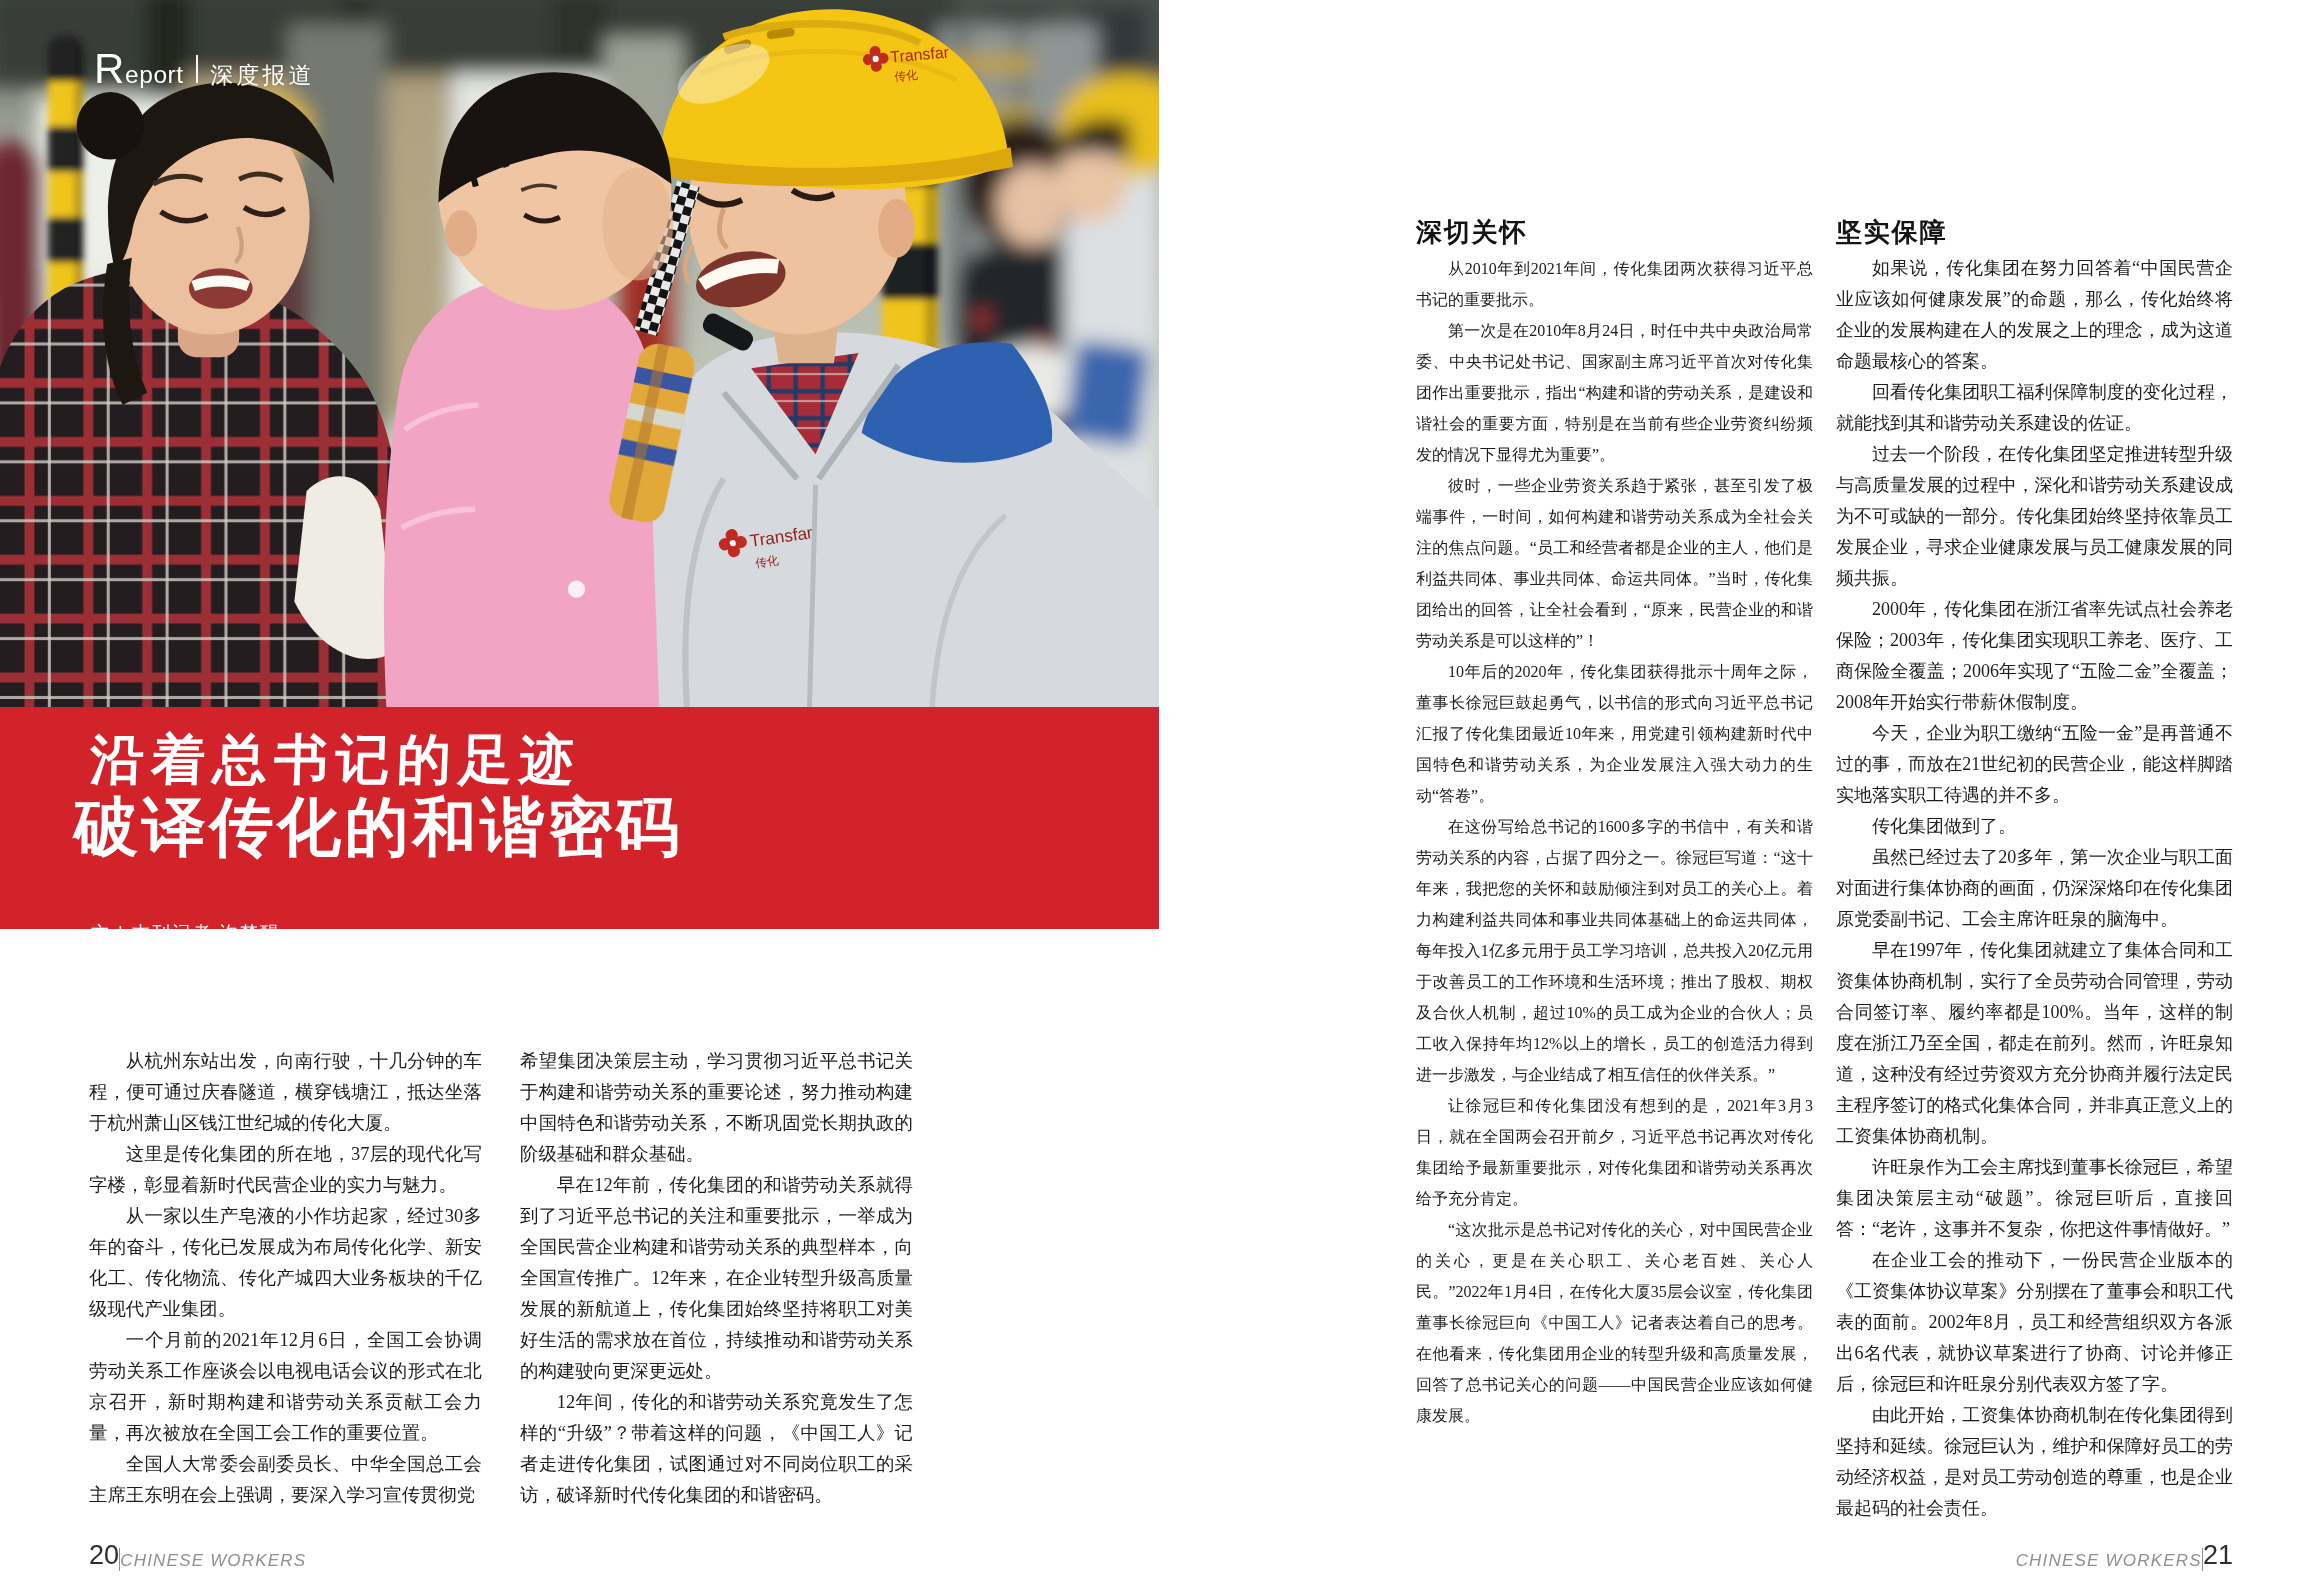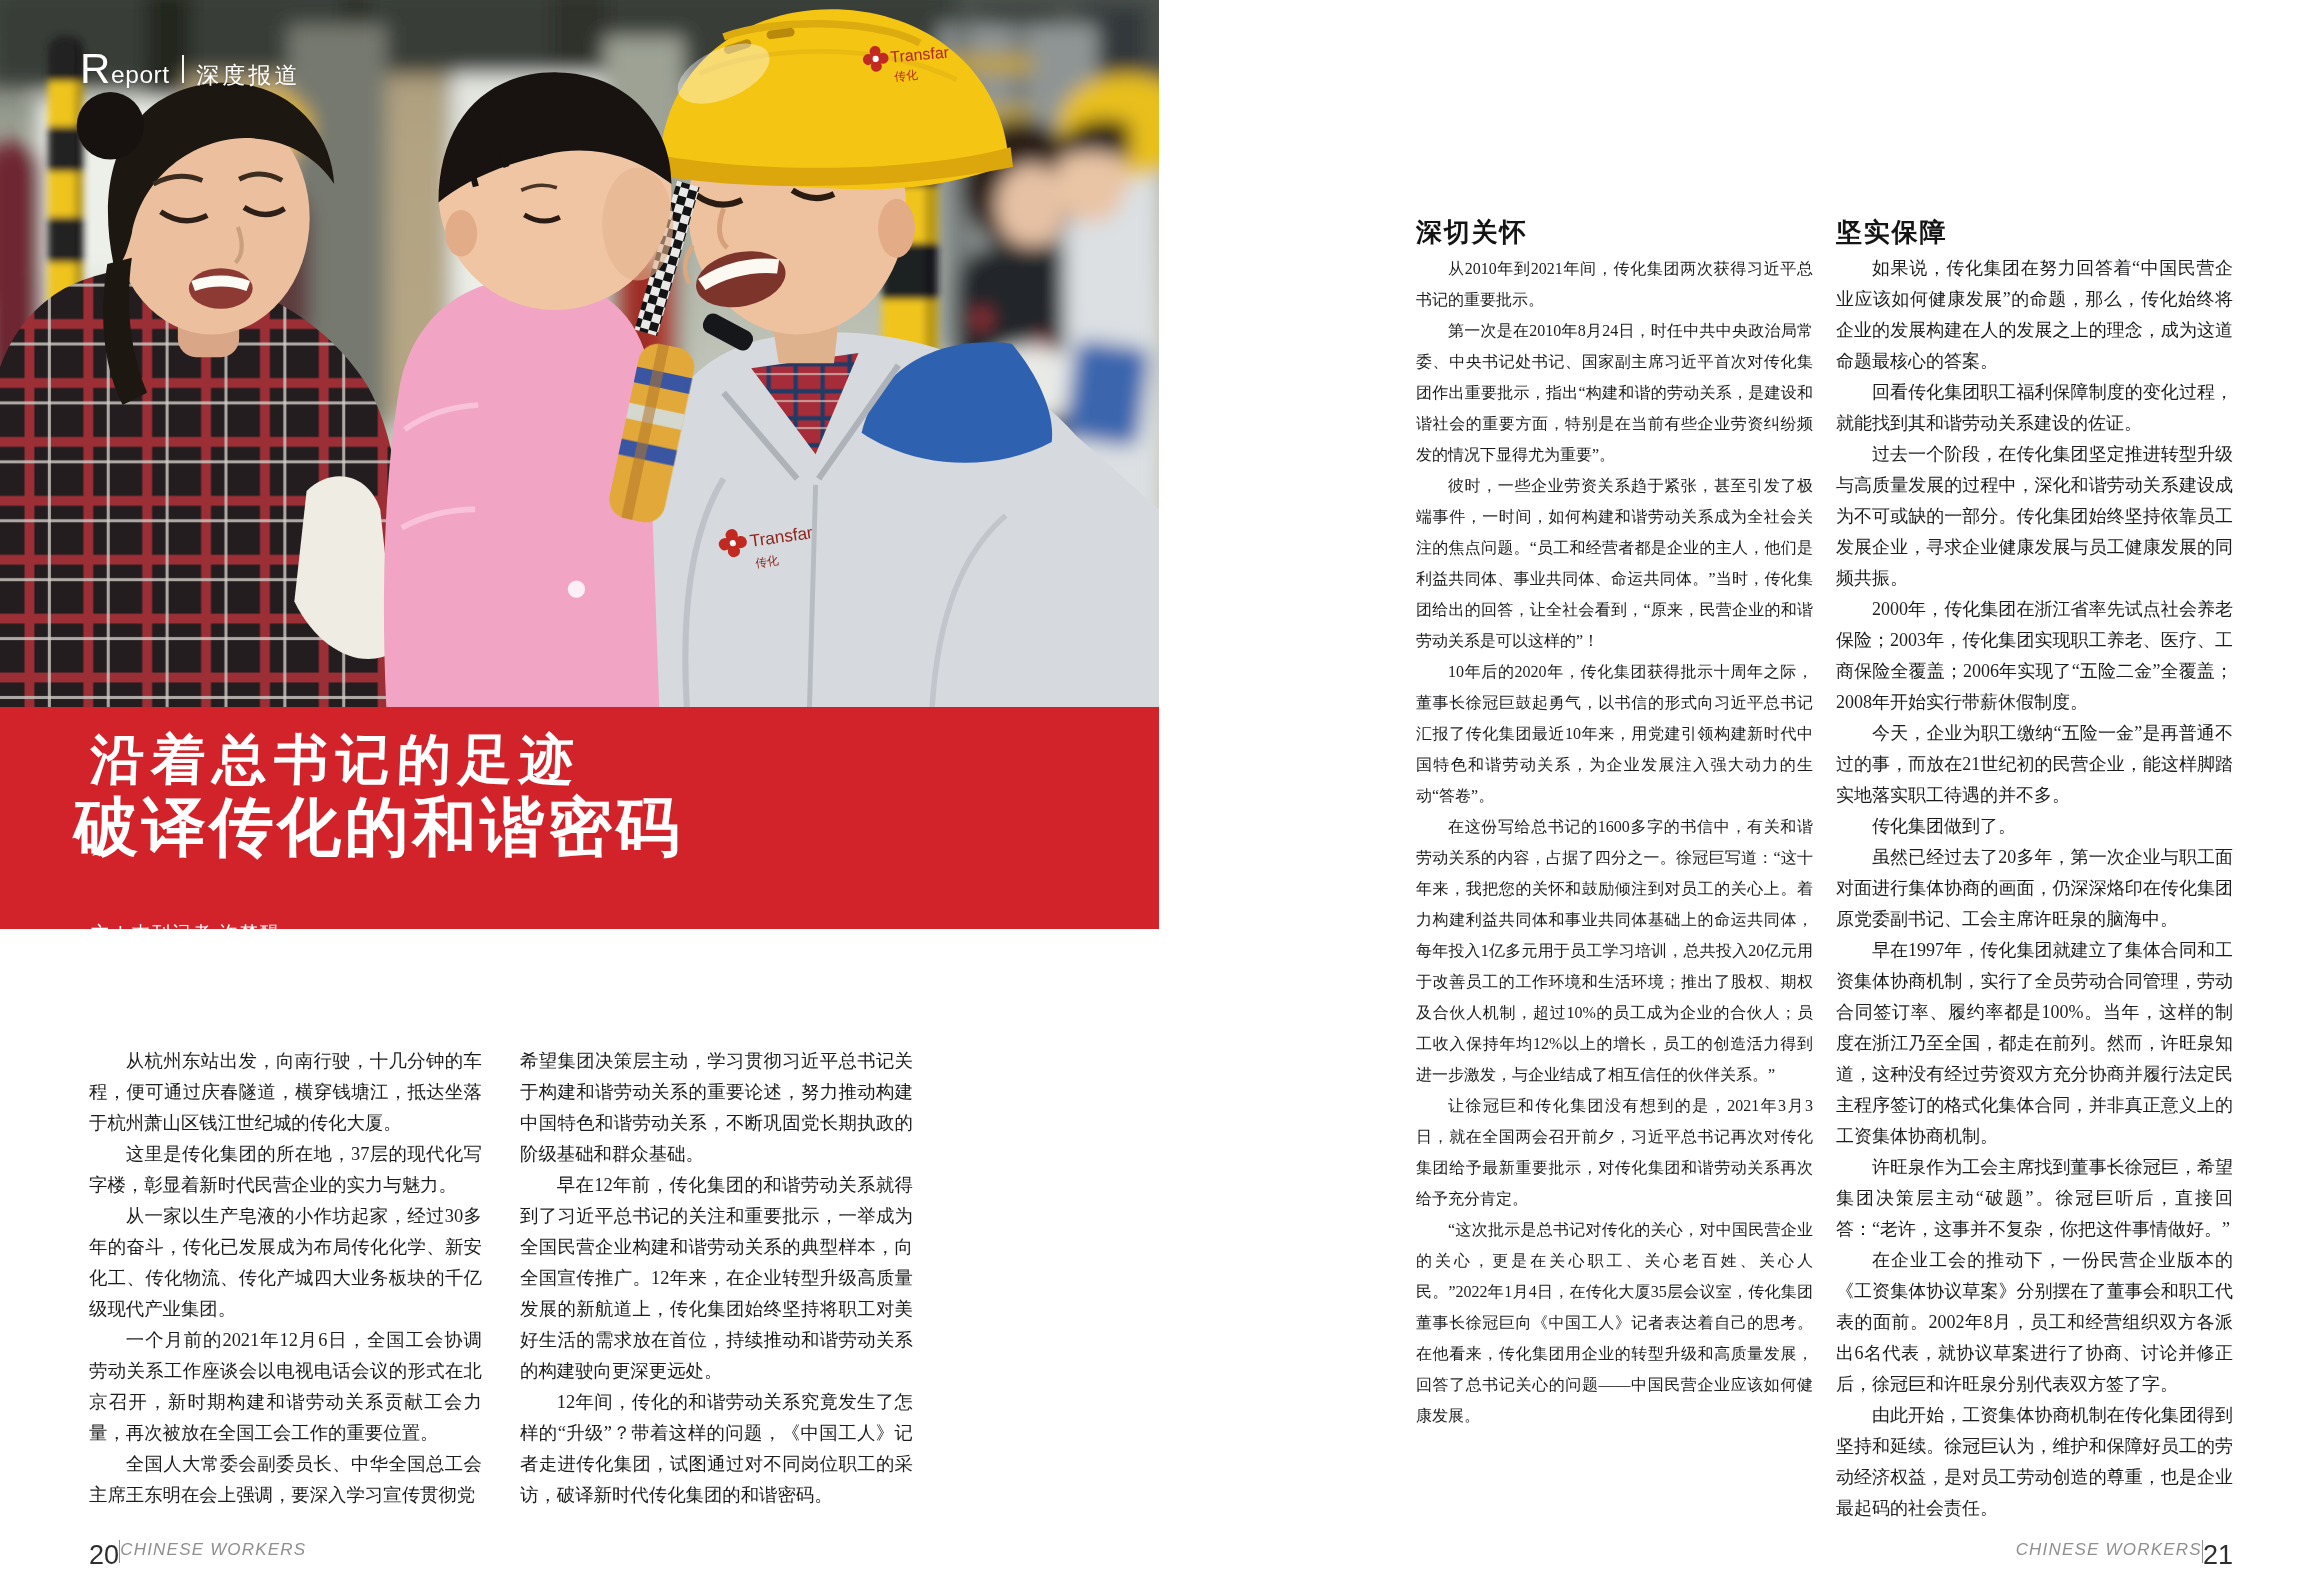--- a/index.html
+++ b/index.html
@@ -1,21 +1,21 @@
 <!DOCTYPE html>
 <html style="font-size:9.8px"><head>
 <meta charset="utf-8">
 <style>
   html,body{margin:0;padding:0;background:#ffffff;}
   .spread{position:relative;width:2319px;height:1594px;background:#ffffff;overflow:hidden;
           font-family:"Liberation Sans","DejaVu Sans",sans-serif;}
   
   .photo{position:absolute;left:0;top:0;width:1159px;height:707px;overflow:hidden;background:#aab0a6;}
   .photo svg{position:absolute;left:0;top:0;width:100%;height:100%;display:block;}
-  .report-label{position:absolute;left:80px;top:45px;display:flex;align-items:baseline;color:#ffffff;
+  .report-label{position:absolute;left:94px;top:45px;display:flex;align-items:baseline;color:#ffffff;
                 text-shadow:0 0 3.7px rgba(0,0,0,.18);}
   .report-en{font-family:"Liberation Sans",sans-serif;font-size:24.5px;letter-spacing:0.6px;}
   .report-en::first-letter{font-size:42px;}
   .report-divider{width:1.8px;height:28px;background:#ffffff;margin:0 12.3px;align-self:center;opacity:.95;}
   .report-cn{font-family:"DejaVu Sans","Liberation Sans",sans-serif;font-size:23px;font-weight:300;letter-spacing:3.1px;}
   
   .title-block{position:absolute;left:0;top:707px;width:1159px;height:222px;background:#d2232b;color:#ffffff;}
   .kicker{position:absolute;left:90px;top:17px;font-family:"DejaVu Sans","Liberation Sans",sans-serif;
           font-size:54px;font-weight:800;letter-spacing:7.4px;transform:skewX(-2deg);}
   .headline{position:absolute;left:74px;top:77px;margin:0;font-family:"DejaVu Sans","Liberation Sans",sans-serif;
@@ -28,21 +28,21 @@
   .textcol p.no-indent{text-indent:0;}
   .col-l1{left:89px;top:1046px;width:393px;}
   .col-l2{left:520px;top:1046px;width:393px;}
   .col-r1{left:1416px;top:253px;width:397px;font-size:16px;}
   .col-r2{left:1836px;top:253px;width:397px;font-size:18px;}
   .colhead{position:absolute;margin:0;font-family:"DejaVu Sans","Liberation Sans",sans-serif;
            font-size:26px;font-weight:700;color:#141414;letter-spacing:1.8px;}
   .head-1{left:1416px;top:215px;}
   .head-2{left:1836px;top:215px;}
   
-  .footer{position:absolute;display:flex;align-items:flex-start;gap:0;}
+  .footer{position:absolute;display:flex;align-items:flex-end;gap:0;}
   .footer-left{left:89px;top:1540px;}
   .footer-right{right:86px;top:1540px;}
   .pagenum{font-family:"Liberation Sans",sans-serif;font-size:27px;color:#2e2e2e;}
   .foot-div{width:1.2px;height:23px;background:#8f8f8f;}
   .mag{font-family:"Liberation Sans",sans-serif;font-style:italic;font-size:17px;color:#8f8f8f;letter-spacing:1.2px;}
 </style>
 </head>
 <body>
 
 <div class="spread">

